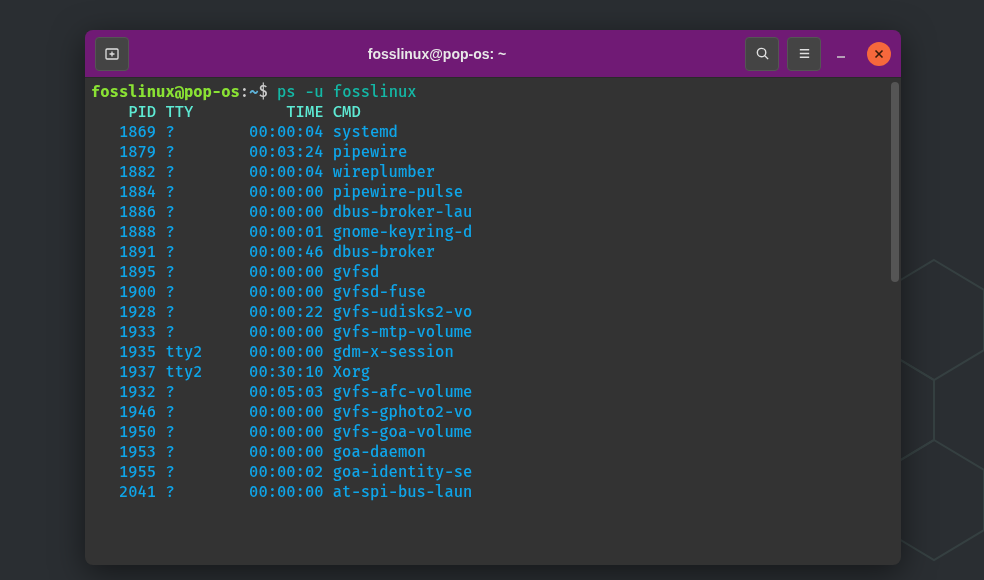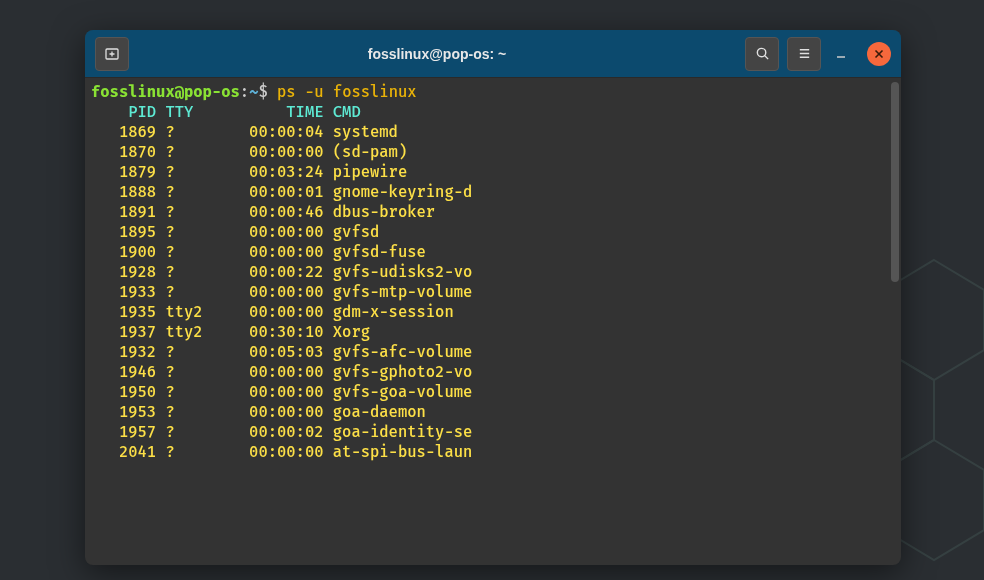--- a/index.html
+++ b/index.html
@@ -30,21 +30,21 @@
       height: 535px;
       background: #333333;
       border-radius: 8px;
       box-shadow: 0 8px 32px rgba(0,0,0,0.5);
       overflow: hidden;
       z-index: 1;
     }
     
     .titlebar {
       height: 48px;
-      background: #0c4a6e;
+      background: #701a75;
       display: flex;
       align-items: center;
       padding: 0 10px;
       border-bottom: 1px solid #2a2a2a;
     }
     
     .titlebar-left {
       display: flex;
       align-items: center;
     }
@@ -138,24 +138,24 @@
       height: 200px;
       background: #555;
       border-radius: 4px;
     }
     
     .prompt-line { white-space: pre; }
     .user-host { color: #8ae234; font-weight: bold; }
     .colon { color: #cccccc; }
     .tilde { color: #5fb3d9; font-weight: bold; }
     .dollar { color: #cccccc; }
-    .command { color: #eab308; }
+    .command { color: #14b8a6; }
     
     .output-header { color: #5eead4; white-space: pre; }
-    .output-row { color: #fde047; white-space: pre; }
+    .output-row { color: #0ea5e9; white-space: pre; }
     
     .icon-svg { fill: #e0e0e0; }
   </style>
 </head>
 <body>
 
 <svg class="hex-bg" viewBox="0 0 400 400">
   <g fill="none" stroke="#78a89a" stroke-width="2">
     <polygon points="100,30 150,60 150,120 100,150 50,120 50,60"></polygon>
     <polygon points="200,30 250,60 250,120 200,150 150,120 150,60"></polygon>
@@ -209,35 +209,37 @@
         </svg>
       </div>
     </div>
   </div>
 
   <div class="terminal-body">
     <div class="prompt-line"><span class="user-host">fosslinux@pop-os</span><span class="colon">:</span><span class="tilde">~</span><span class="dollar">$</span> <span class="command">ps -u fosslinux</span></div>
     <div class="output-header">    PID TTY          TIME CMD</div>
     <div id="output-rows">
         <div class="output-row">   1869 ?        00:00:04 systemd</div>
-        <div class="output-row">   1870 ?        00:00:00 (sd-pam)</div>
         <div class="output-row">   1879 ?        00:03:24 pipewire</div>
+        <div class="output-row">   1882 ?        00:00:04 wireplumber</div>
+        <div class="output-row">   1884 ?        00:00:00 pipewire-pulse</div>
+        <div class="output-row">   1886 ?        00:00:00 dbus-broker-lau</div>
         <div class="output-row">   1888 ?        00:00:01 gnome-keyring-d</div>
         <div class="output-row">   1891 ?        00:00:46 dbus-broker</div>
         <div class="output-row">   1895 ?        00:00:00 gvfsd</div>
         <div class="output-row">   1900 ?        00:00:00 gvfsd-fuse</div>
         <div class="output-row">   1928 ?        00:00:22 gvfs-udisks2-vo</div>
         <div class="output-row">   1933 ?        00:00:00 gvfs-mtp-volume</div>
         <div class="output-row">   1935 tty2     00:00:00 gdm-x-session</div>
         <div class="output-row">   1937 tty2     00:30:10 Xorg</div>
         <div class="output-row">   1932 ?        00:05:03 gvfs-afc-volume</div>
         <div class="output-row">   1946 ?        00:00:00 gvfs-gphoto2-vo</div>
         <div class="output-row">   1950 ?        00:00:00 gvfs-goa-volume</div>
         <div class="output-row">   1953 ?        00:00:00 goa-daemon</div>
-        <div class="output-row">   1957 ?        00:00:02 goa-identity-se</div>
+        <div class="output-row">   1955 ?        00:00:02 goa-identity-se</div>
         <div class="output-row">   2041 ?        00:00:00 at-spi-bus-laun</div>
       </div>
 
     <div class="scrollbar-track">
       <div class="scrollbar-thumb"></div>
     </div>
   </div>
 
 </div>
 

